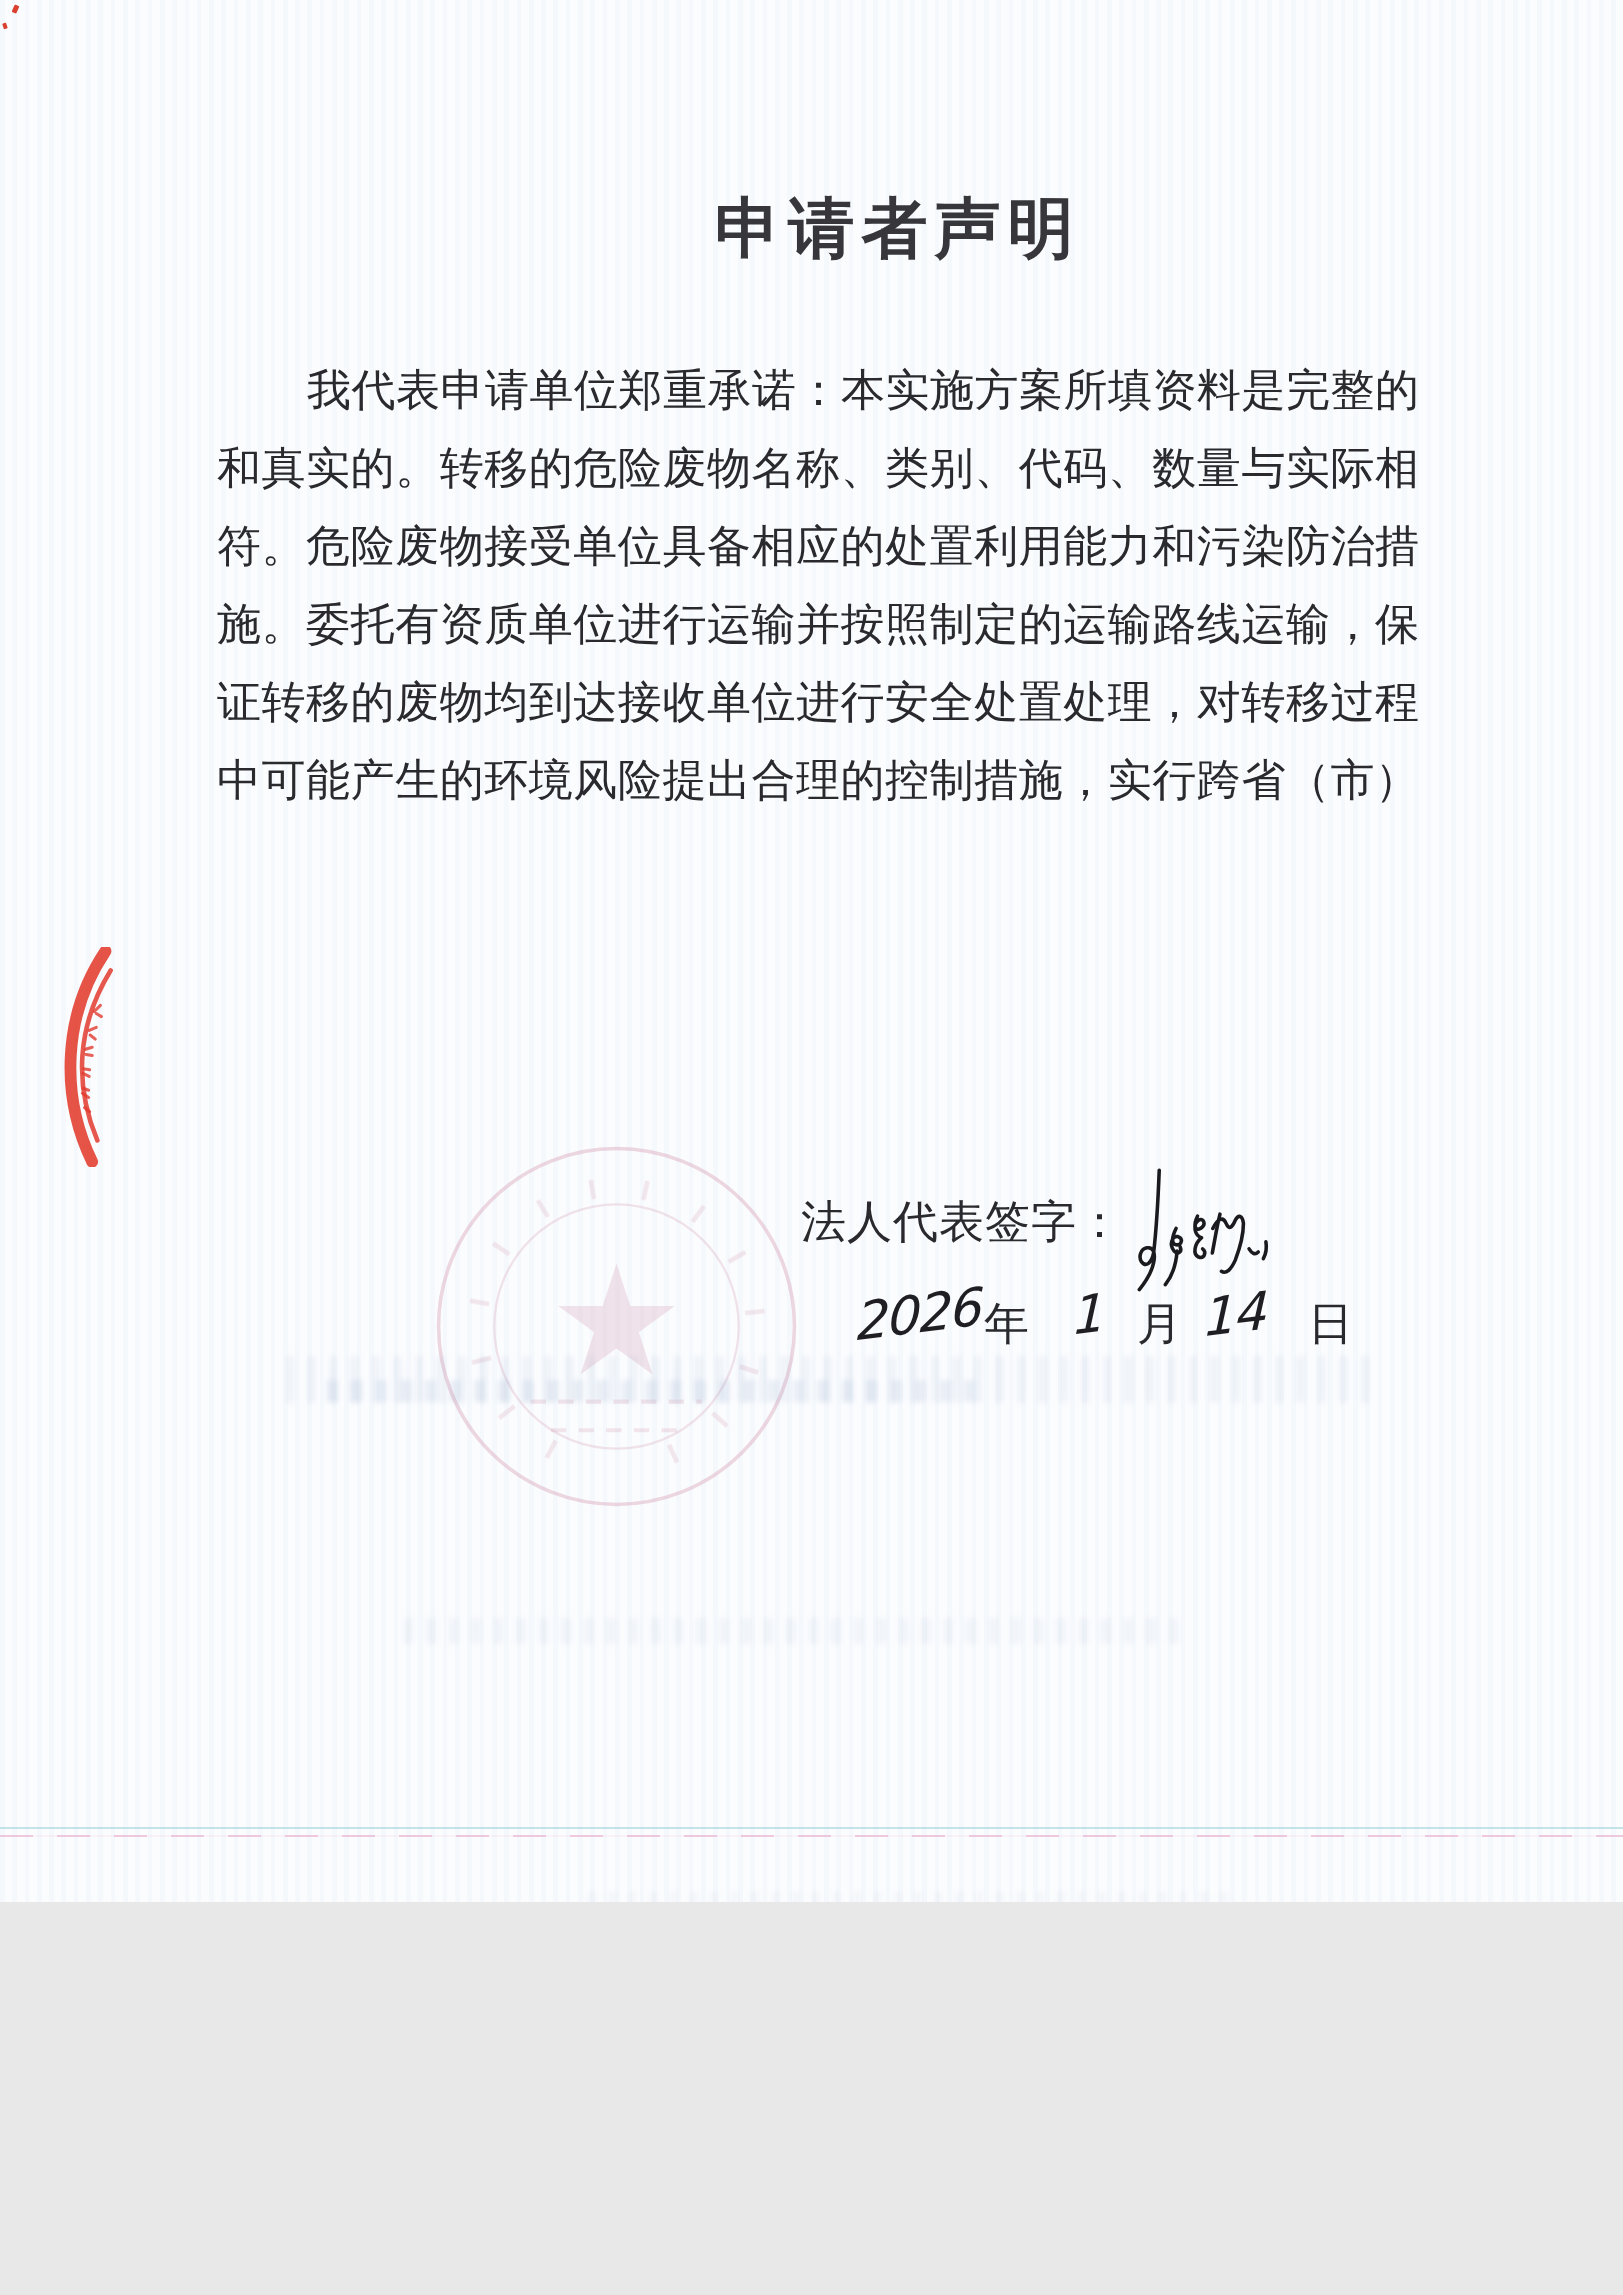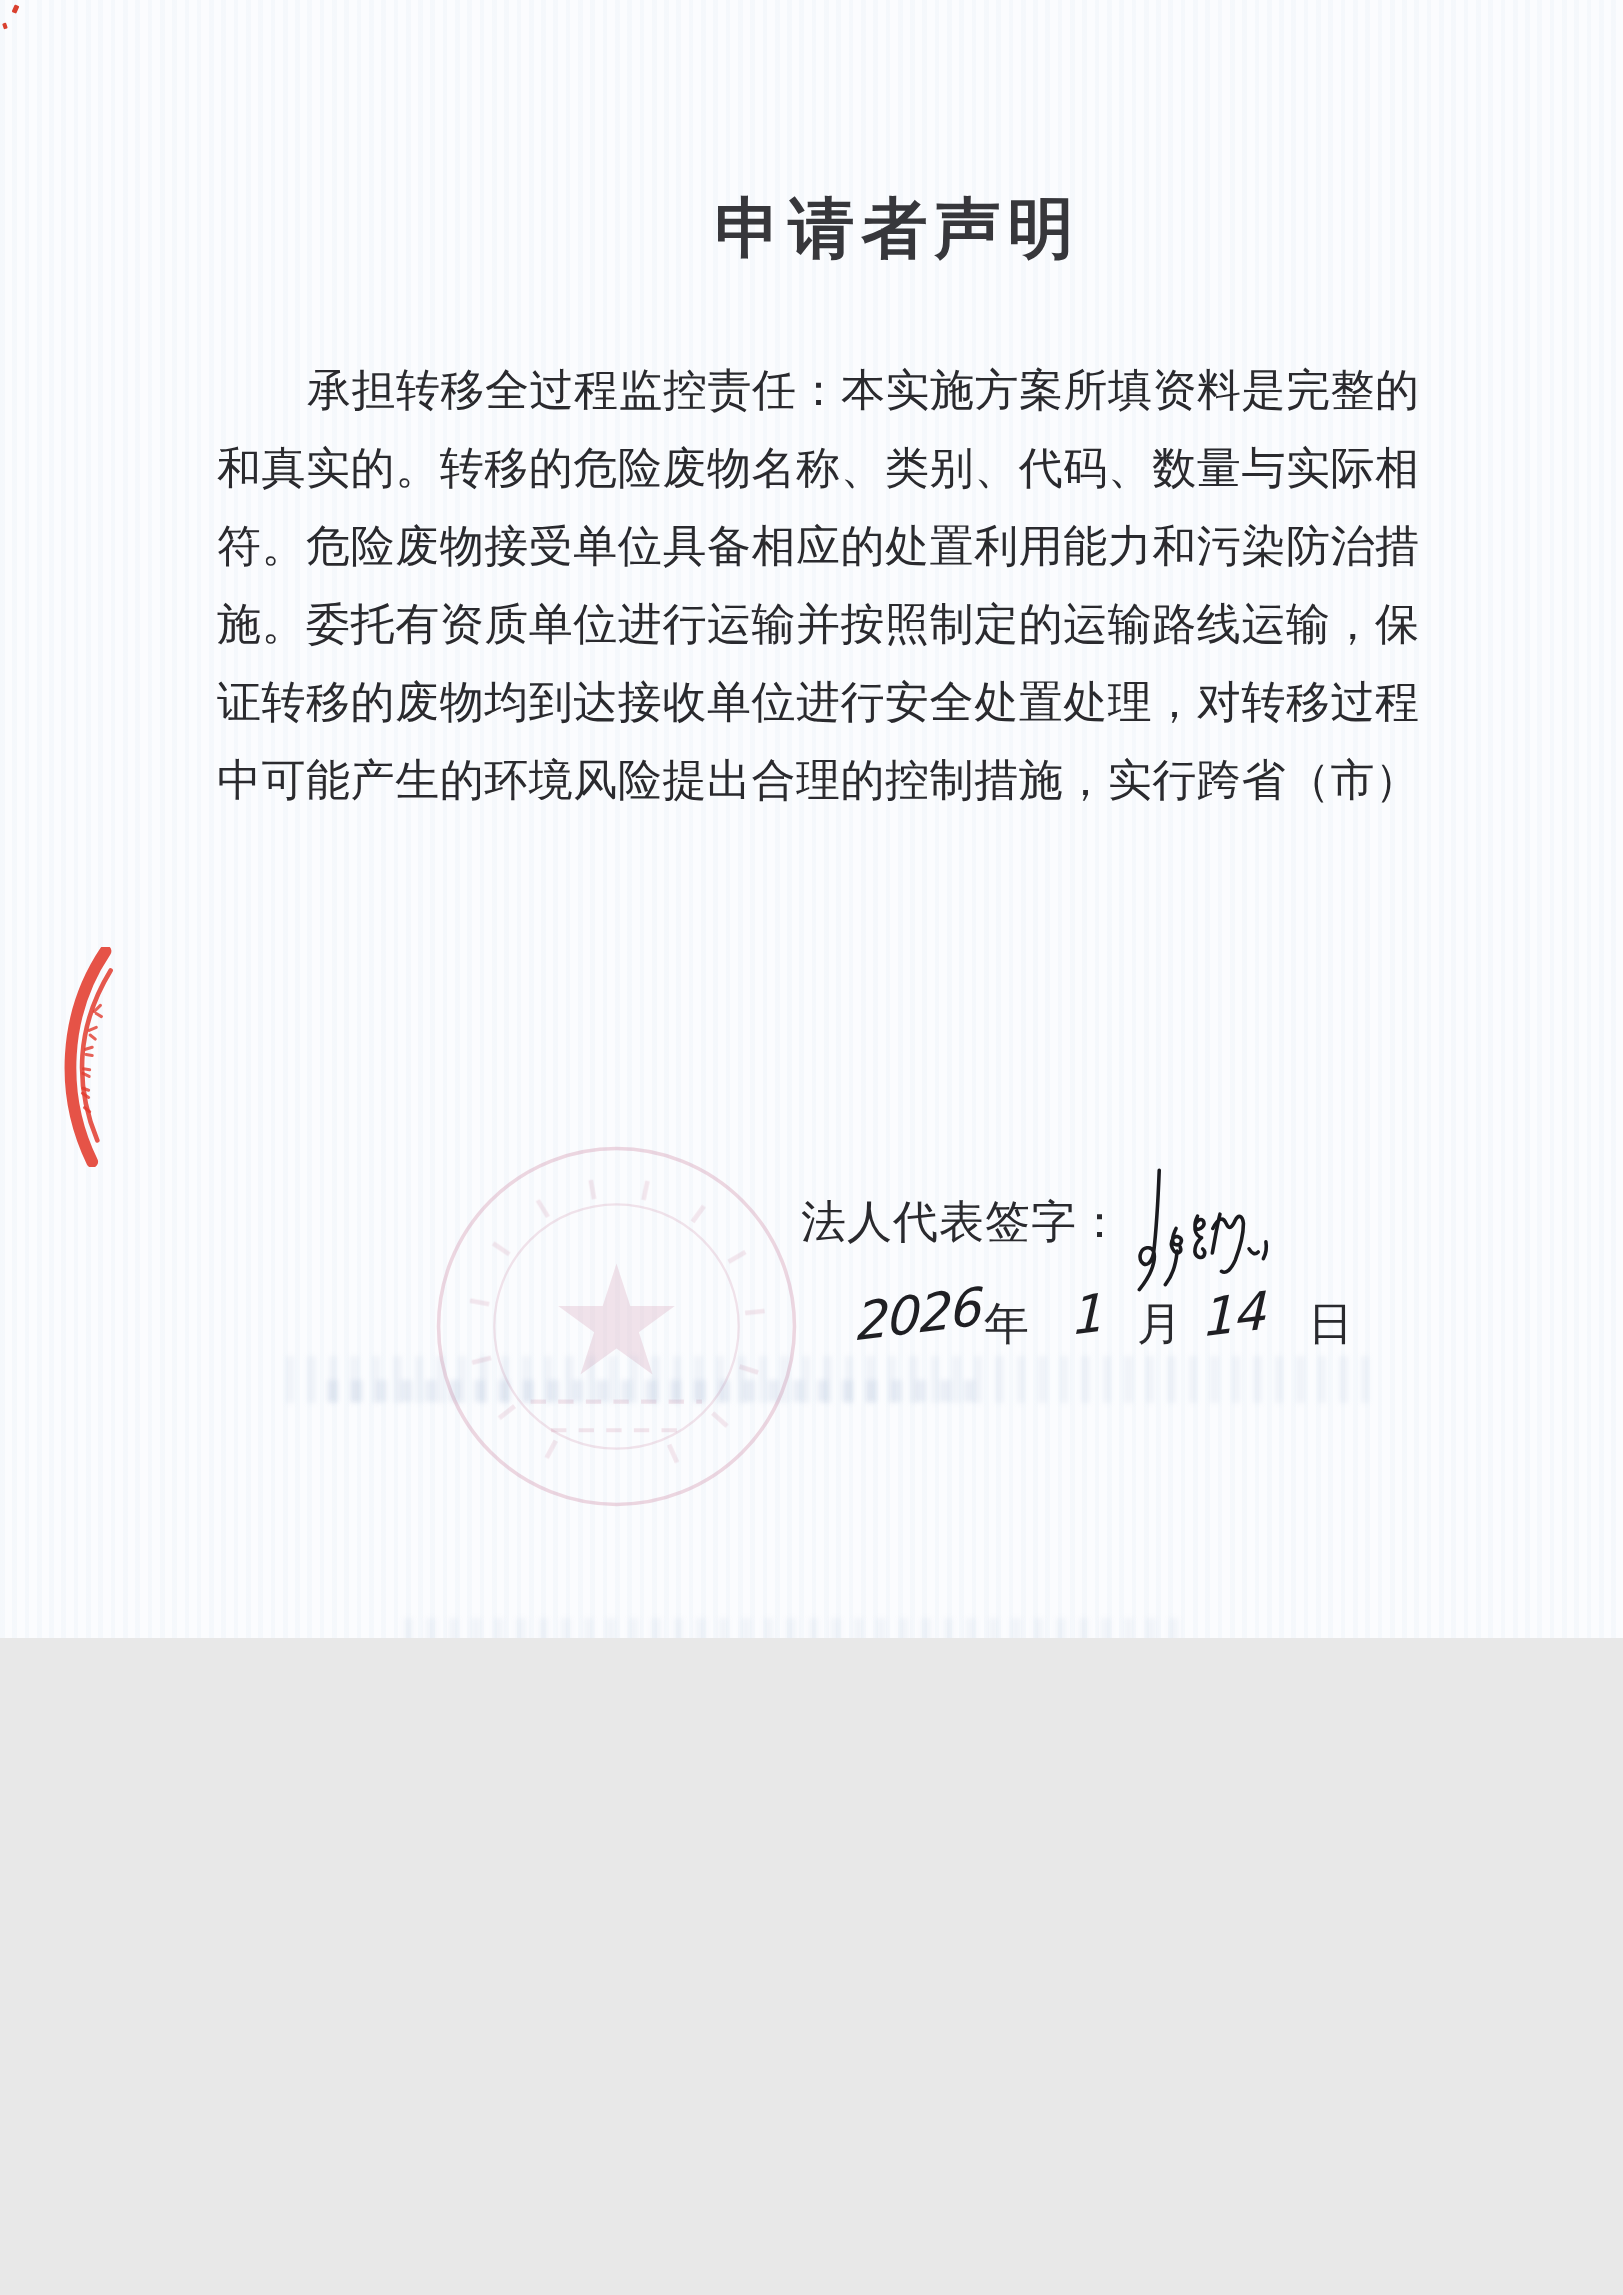--- a/index.html
+++ b/index.html
@@ -1,17 +1,17 @@
 <!DOCTYPE html>
 <html style="font-size:8.2px"><head>
 <meta charset="utf-8">
 <style>
   html,body { margin:0; padding:0; background:#e8e8e8; }
   .page {
-    position:relative; width:1623px; height:1638px;
+    position:relative; width:1623px; height:1902px;
     background:#fbfcfe; overflow:hidden;
     font-family:"Liberation Serif","DejaVu Serif",serif;
     color:#2e2e32;
   }
   
   .page::before {
     content:""; position:absolute; inset:0; pointer-events:none;
     background:repeating-linear-gradient(90deg,
       rgba(214,228,240,0.16) 0 4.6px, rgba(255,255,255,0) 4.6px 12.3px);
   }
@@ -91,21 +91,21 @@
 <body>
 
 <div class="page">
 
   <div class="speck speck-1"></div>
   <div class="speck speck-2"></div>
 
   <div class="doc-title">申请者声明</div>
 
   <div class="body-text">
-    <div class="body-line first">承担转移全过程监控责任：本实施方案所填资料是完整的</div>
+    <div class="body-line first">我代表申请单位郑重承诺：本实施方案所填资料是完整的</div>
     <div class="body-line">和真实的。转移的危险废物名称、类别、代码、数量与实际相</div>
     <div class="body-line">符。危险废物接受单位具备相应的处置利用能力和污染防治措</div>
     <div class="body-line">施。委托有资质单位进行运输并按照制定的运输路线运输，保</div>
     <div class="body-line">证转移的废物均到达接收单位进行安全处置处理，对转移过程</div>
     <div class="body-line">中可能产生的环境风险提出合理的控制措施，实行跨省（市）</div>
   </div>
 
   <svg class="seal-edge" width="77" height="220" viewBox="0 0 150 430">
     <g fill="none" stroke="#e23b2e" stroke-linecap="round">
       <path d="M118,8 C36,130 28,288 92,420" stroke-width="23" opacity="0.88"></path>

